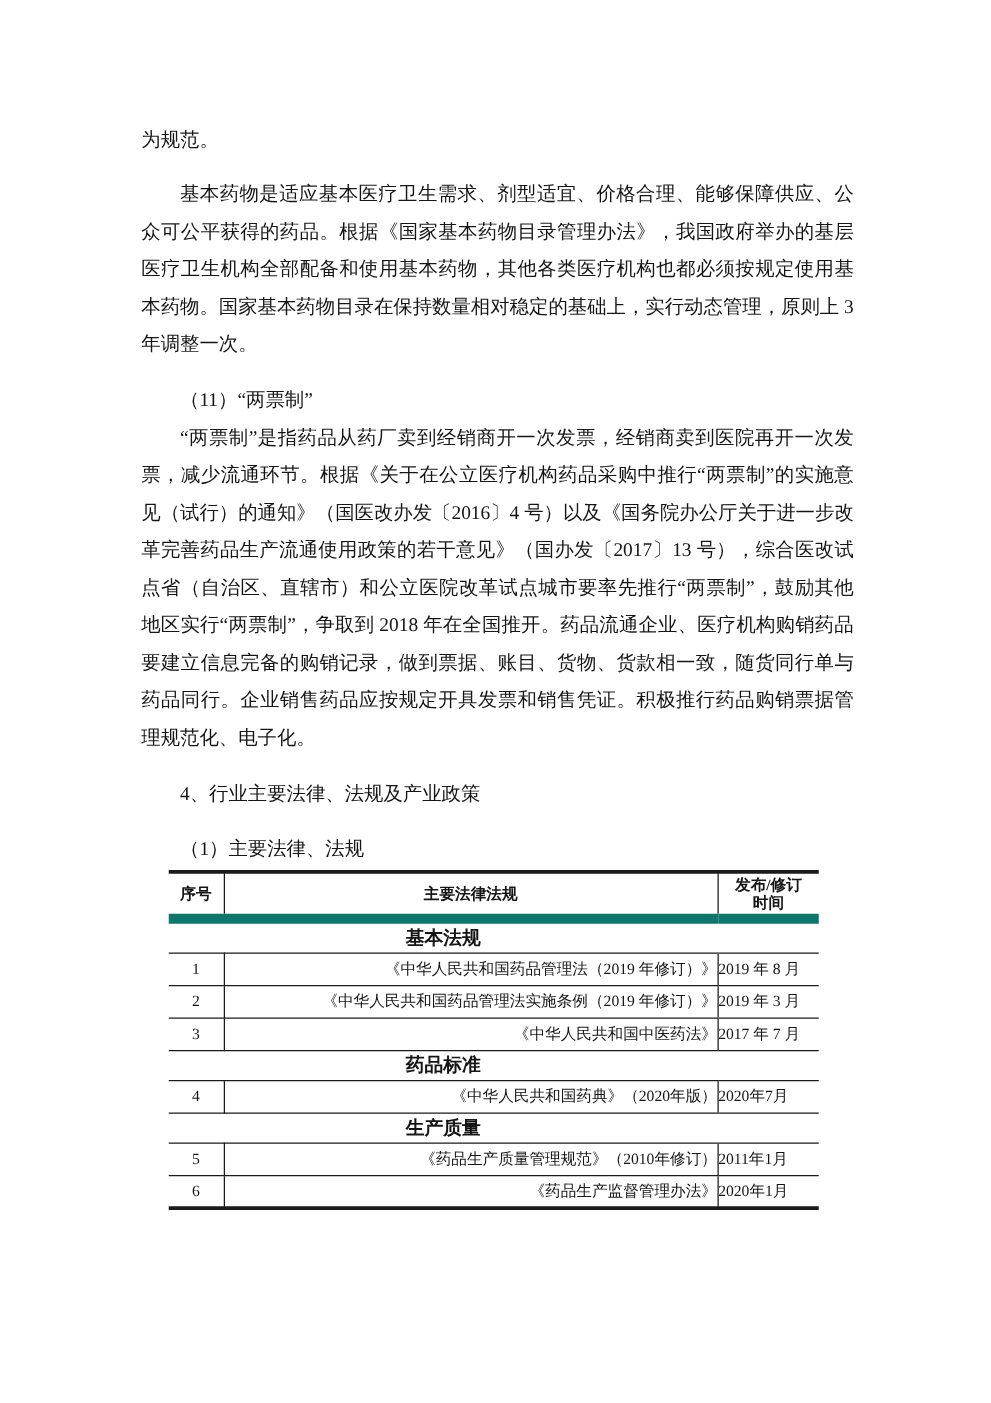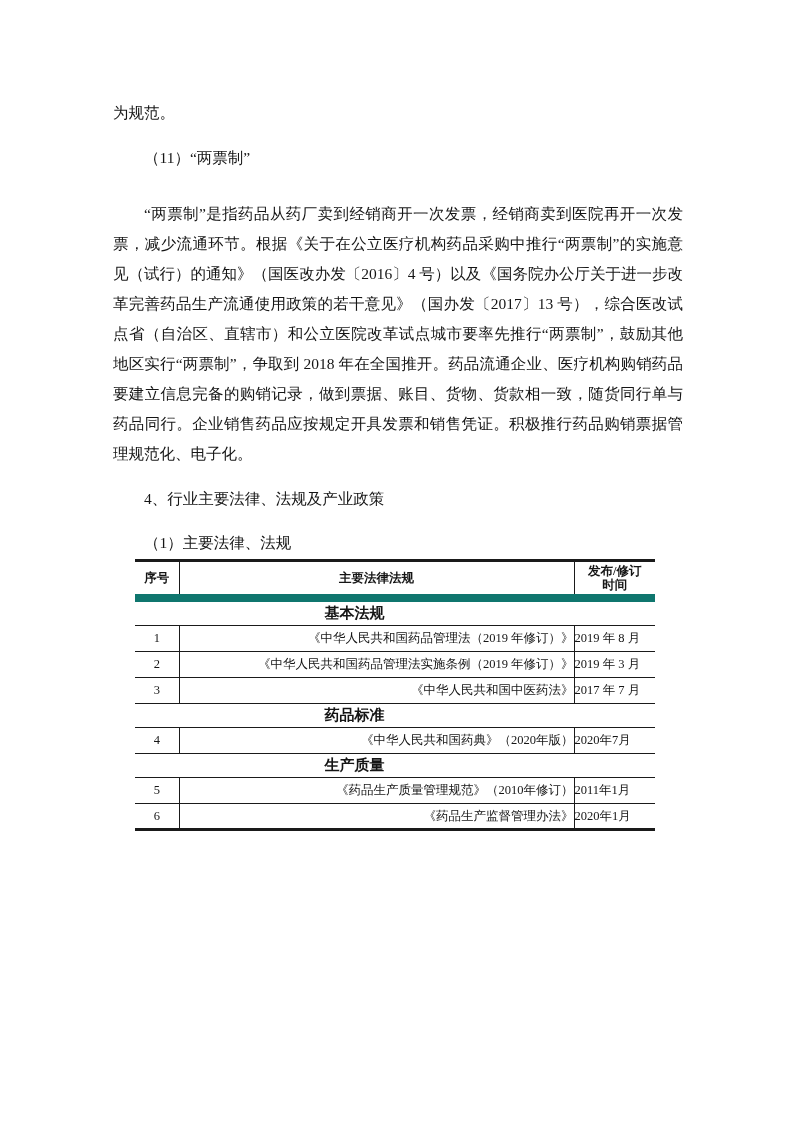--- a/index.html
+++ b/index.html
@@ -23,21 +23,21 @@
     font-size:15.5px;
     line-height:30px;
     text-align:justify;
   }
   .cont-line { text-indent:0; }
   .indent { text-indent:2em; }
   .heading { text-align:left; }
   .h10 { margin-top:14px; }
   .p10 { margin-top:13px; }
   .h11 { margin-top:15px; }
-  .p11 { margin-top:26px; }
+  .p11 { margin-top:0; }
   .h4  { margin-top:15px; }
   .h41 { margin-top:14px; }
 
   table.laws {
     margin-left:22px;
     margin-top:1px;
     width:520px;
     border-collapse:collapse;
     table-layout:fixed;
     border-top:3px solid #1a1a1a;
@@ -81,20 +81,21 @@
 </style>
 </head>
 <body>
 
 <div class="page">
   <div class="content">
 
     <p class="cont-line">为规范。</p>
 
 
+    <p class="indent p10">基本药物是适应基本医疗卫生需求、剂型适宜、价格合理、能够保障供应、公众可公平获得的药品。根据《国家基本药物目录管理办法》，我国政府举办的基层医疗卫生机构全部配备和使用基本药物，其他各类医疗机构也都必须按规定使用基本药物。国家基本药物目录在保持数量相对稳定的基础上，实行动态管理，原则上 3 年调整一次。</p>
 
     <p class="heading indent h11">（11）“两票制”</p>
 
     <p class="indent p11">“两票制”是指药品从药厂卖到经销商开一次发票，经销商卖到医院再开一次发票，减少流通环节。根据《关于在公立医疗机构药品采购中推行“两票制”的实施意见（试行）的通知》（国医改办发〔2016〕4 号）以及《国务院办公厅关于进一步改革完善药品生产流通使用政策的若干意见》（国办发〔2017〕13 号），综合医改试点省（自治区、直辖市）和公立医院改革试点城市要率先推行“两票制”，鼓励其他地区实行“两票制”，争取到 2018 年在全国推开。药品流通企业、医疗机构购销药品要建立信息完备的购销记录，做到票据、账目、货物、货款相一致，随货同行单与药品同行。企业销售药品应按规定开具发票和销售凭证。积极推行药品购销票据管理规范化、电子化。</p>
 
     <p class="heading indent h4">4、行业主要法律、法规及产业政策</p>
 
     <p class="heading indent h41">（1）主要法律、法规</p>
 
     <table class="laws">

